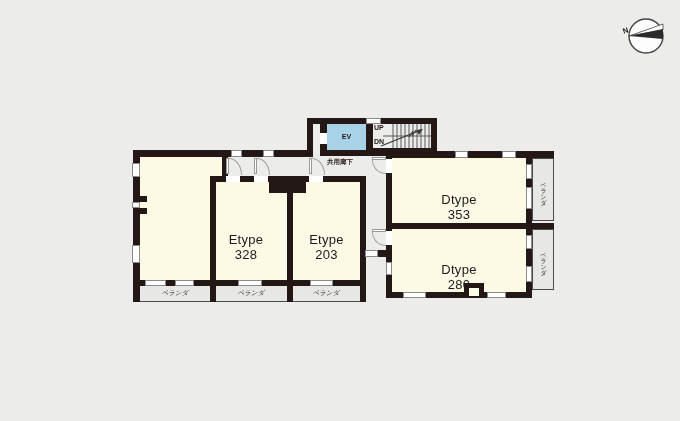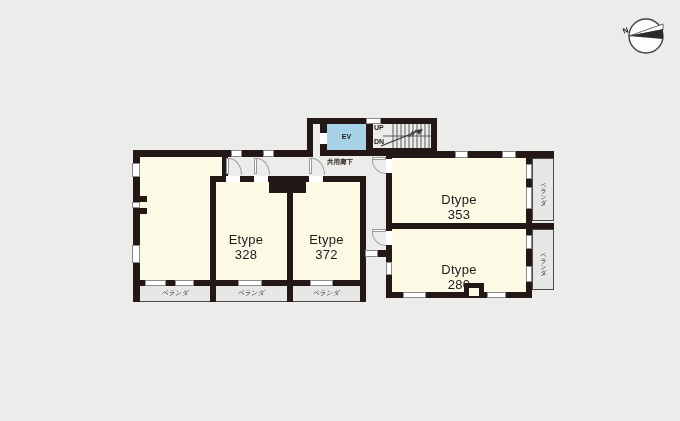--- a/index.html
+++ b/index.html
@@ -147,21 +147,21 @@
   <div class="arc-l" style="left:372px;top:160px;width:14px;height:14px;"></div>
   <div class="leaf" style="left:372px;top:229px;width:14px;height:3px;"></div>
   <div class="arc-l" style="left:372px;top:232px;width:14px;height:14px;"></div>
 
   <div class="room-label" style="left:216px;top:182px;width:60px;height:98px;align-items:center;">
     <span>Etype</span>
     <span>328</span>
   </div>
   <div class="room-label" style="left:293px;top:182px;width:67px;height:98px;">
     <span>Etype</span>
-    <span>372</span>
+    <span>203</span>
   </div>
   <div class="room-label" style="left:392px;top:158px;width:134px;height:65px;">
     <span>Dtype</span>
     <span>353</span>
   </div>
   <div class="room-label" style="left:392px;top:229px;width:134px;height:63px;">
     <span>Dtype</span>
     <span>280</span>
   </div>
 

